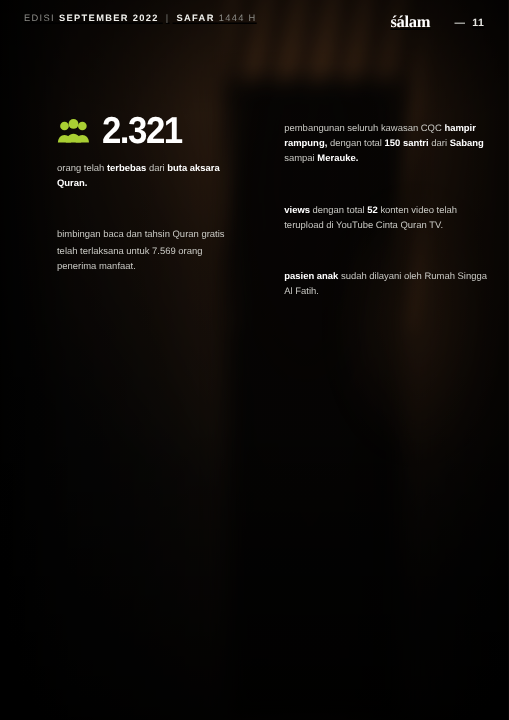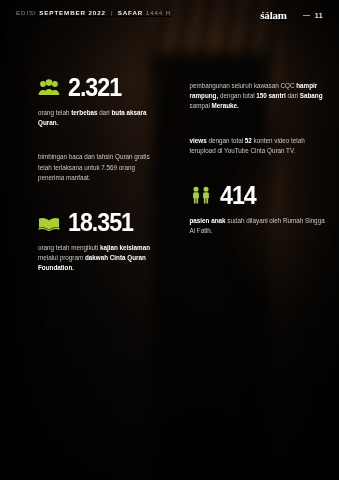--- a/index.html
+++ b/index.html
@@ -164,68 +164,36 @@
             </span>
             <span class="value">2.321</span>
           </div>
           <div class="desc">orang telah <b>terbebas</b> dari <b>buta aksara Quran.</b></div>
         </div>
 
         <div class="stat">
           <div class="desc">bimbingan baca dan tahsin Quran gratis telah terlaksana untuk 7.569 orang penerima manfaat.</div>
         </div>
 
-        <div class="stat">
-          <div class="stat-head">
-            <span class="icon">
-              <svg width="22" height="14" viewBox="0 0 22 14">
-                <g fill="#a9cf33">
-                  <path d="M11 3.6C8.6 1.1 4.6 0.4 1 1.6v9.2c3.6-1.2 7.6-0.5 10 2z"></path>
-                  <path d="M11 3.6C13.4 1.1 17.4 0.4 21 1.6v9.2c-3.6-1.2-7.6-0.5-10 2z"></path>
-                  <path d="M0.4 12.1c3.7-1.3 7.6-0.6 10.6 1.7 3-2.3 6.9-3 10.6-1.7" stroke="#a9cf33" stroke-width="1.2" fill="none"></path>
-                </g>
-              </svg>
-            </span>
-            <span class="value">18.351</span>
-          </div>
-          <div class="desc">orang telah mengikuti <b>kajian keislaman</b> melalui program <b>dakwah Cinta Quran Foundation.</b></div>
-        </div>
 
 
       </div>
 
       <div class="col right">
 
         <div class="stat">
           <div class="desc">pembangunan seluruh kawasan CQC <b>hampir rampung,</b> dengan total <b>150 santri</b> dari <b>Sabang</b> sampai <b>Merauke.</b></div>
         </div>
 
         <div class="stat">
           <div class="desc"><b>views</b> dengan total <b>52</b> konten video telah terupload di YouTube Cinta Quran TV.</div>
         </div>
 
 
         <div class="stat">
-          <div class="stat-head">
-            <span class="icon">
-              <svg width="22" height="18" viewBox="0 0 22 18">
-                <g fill="#a9cf33">
-                  <circle cx="6" cy="3.2" r="2.5"></circle>
-                  <rect x="3.1" y="6.2" width="5.8" height="6.6" rx="1.6"></rect>
-                  <rect x="3.9" y="12.4" width="1.7" height="5.2" rx="0.7"></rect>
-                  <rect x="6.4" y="12.4" width="1.7" height="5.2" rx="0.7"></rect>
-                  <circle cx="16" cy="3.2" r="2.5"></circle>
-                  <rect x="13.1" y="6.2" width="5.8" height="6.6" rx="1.6"></rect>
-                  <rect x="13.9" y="12.4" width="1.7" height="5.2" rx="0.7"></rect>
-                  <rect x="16.4" y="12.4" width="1.7" height="5.2" rx="0.7"></rect>
-                </g>
-              </svg>
-            </span>
-            <span class="value">414</span>
-          </div>
           <div class="desc"><b>pasien anak</b> sudah dilayani oleh Rumah Singga Al Fatih.</div>
         </div>
 
       </div>
 
     </div>
   </div>
 </div>
 
 </body></html>

